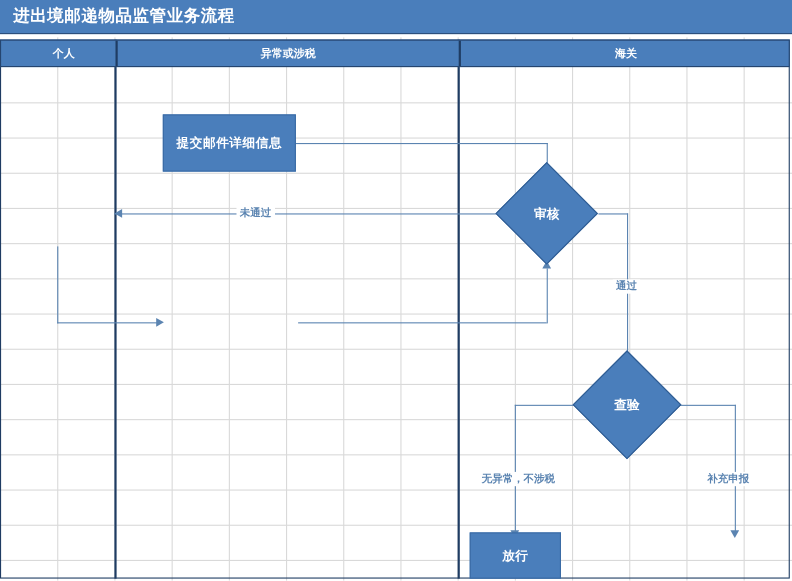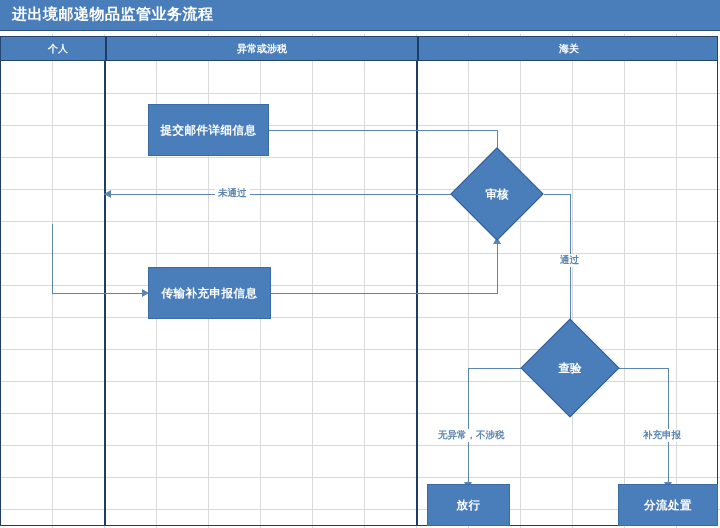--- a/index.html
+++ b/index.html
@@ -182,29 +182,23 @@
 
   <div class="node" style="left:148px;top:104px;width:121px;height:52px;">
     <span>提交邮件详细信息</span>
   </div>
 
 
   <div class="diamond" style="left:464px;top:161px;width:66px;height:66px;">
     <span>审核</span>
   </div>
 
-  <div class="node" style="left:148px;top:267px;width:123px;height:52px;">
-    <span>传输补充申报信息</span>
-  </div>
 
   <div class="diamond" style="left:535px;top:333px;width:70px;height:70px;">
     <span>查验</span>
   </div>
 
   <div class="node" style="left:427px;top:484px;width:83px;height:42px;align-items:center;">
     <span>放行</span>
   </div>
 
-  <div class="node" style="left:618px;top:484px;width:100px;height:42px;">
-    <span>分流处置</span>
-  </div>
 
 </div>
 
 </body></html>

